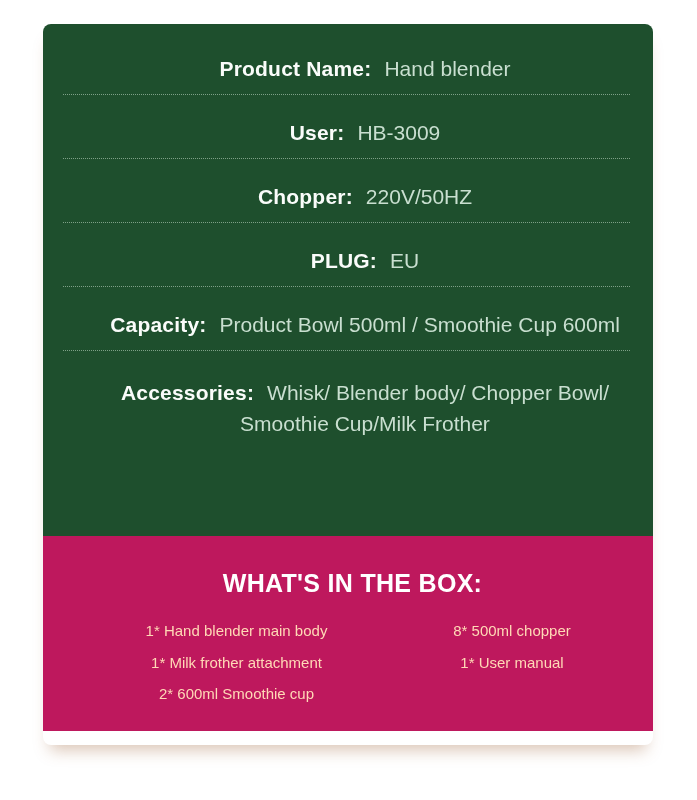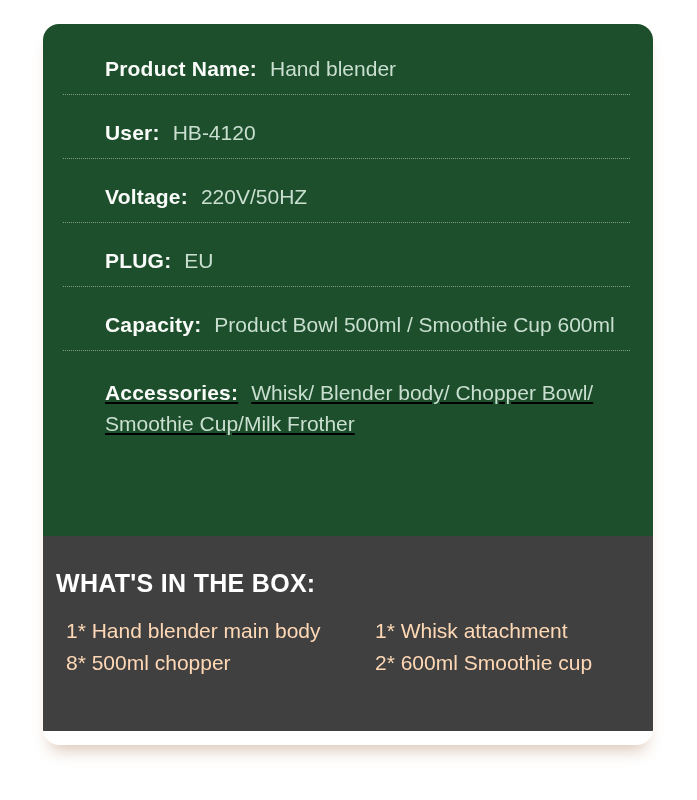--- a/index.html
+++ b/index.html
@@ -14,103 +14,103 @@
     height: 800px;
     background: #ffffff;
     overflow: hidden;
   }
   .card {
     position: absolute;
     left: 43px;
     top: 24px;
     width: 610px;
     height: 721px;
-    border-radius: 16px;
+    border-radius: 8px;
     overflow: hidden;
     box-shadow: 0 12px 16px -7px rgba(150, 85, 40, 0.35);
+    text-align: center;
   }
   
   .specs {
     background: #1e4f2d;
     height: 512px;
     box-sizing: border-box;
     padding: 7px 23px 0 20px;
   }
   .spec-row {
     padding: 26px 5px 13px 42px;
     border-bottom: 1px dotted rgba(205, 228, 210, 0.55);
   }
   .spec-row:last-child {
     border-bottom: none;
-    text-decoration: underline;
   }
   .spec-text {
     margin: 0;
     font-size: 21px;
     line-height: 24px;
     color: #c9dfd0;
     white-space: nowrap;
   }
   .spec-row.multiline .spec-text {
     white-space: normal;
     line-height: 31px;
   }
   .spec-label {
     color: #fafcfa;
     font-weight: bold;
     letter-spacing: 0.2px;
     margin-right: 13px;
   }
   
   .box {
-    background: #404040;
+    background: #be185d;
     height: 195px;
     box-sizing: border-box;
-    padding: 33px 20px 0 13px;
+    padding: 33px 20px 0 29px;
   }
   .box-title {
     margin: 0;
     font-size: 25px;
     line-height: 29px;
     font-weight: bold;
     color: #ffffff;
     letter-spacing: 0.3px;
   }
   .box-grid {
     margin-top: 17px;
     padding-left: 10px;
     display: grid;
     grid-template-columns: 309px 1fr;
     column-gap: 0;
   }
   .box-item {
-    font-size: 21px;
+    font-size: 15px;
     line-height: 31.5px;
     color: #ffd9b6;
     white-space: nowrap;
   }
 </style>
 </head>
 <body>
 
 <div class="page">
   <div class="card">
 
     <div class="specs">
 
       <div class="spec-row">
         <p class="spec-text"><span class="spec-label">Product Name:</span><span class="spec-value">Hand blender</span></p>
       </div>
 
       <div class="spec-row">
-        <p class="spec-text"><span class="spec-label">User:</span><span class="spec-value">HB-4120</span></p>
+        <p class="spec-text"><span class="spec-label">User:</span><span class="spec-value">HB-3009</span></p>
       </div>
 
       <div class="spec-row">
-        <p class="spec-text"><span class="spec-label">Voltage:</span><span class="spec-value">220V/50HZ</span></p>
+        <p class="spec-text"><span class="spec-label">Chopper:</span><span class="spec-value">220V/50HZ</span></p>
       </div>
 
 
       <div class="spec-row">
         <p class="spec-text"><span class="spec-label">PLUG:</span><span class="spec-value">EU</span></p>
       </div>
 
       <div class="spec-row">
         <p class="spec-text"><span class="spec-label">Capacity:</span><span class="spec-value">Product Bowl 500ml / Smoothie Cup 600ml</span></p>
       </div>
@@ -118,20 +118,21 @@
       <div class="spec-row multiline">
         <p class="spec-text"><span class="spec-label">Accessories:</span><span class="spec-value">Whisk/ Blender body/ Chopper Bowl/ Smoothie Cup/Milk Frother</span></p>
       </div>
 
     </div>
 
     <div class="box">
       <h2 class="box-title">WHAT'S IN THE BOX:</h2>
       <div class="box-grid">
         <div class="box-item">1* Hand blender main body</div>
-        <div class="box-item">1* Whisk attachment</div>
         <div class="box-item">8* 500ml chopper</div>
+        <div class="box-item">1* Milk frother attachment</div>
+        <div class="box-item">1* User manual</div>
         <div class="box-item">2* 600ml Smoothie cup</div>
       </div>
     </div>
 
   </div>
 </div>
 
 </body></html>

